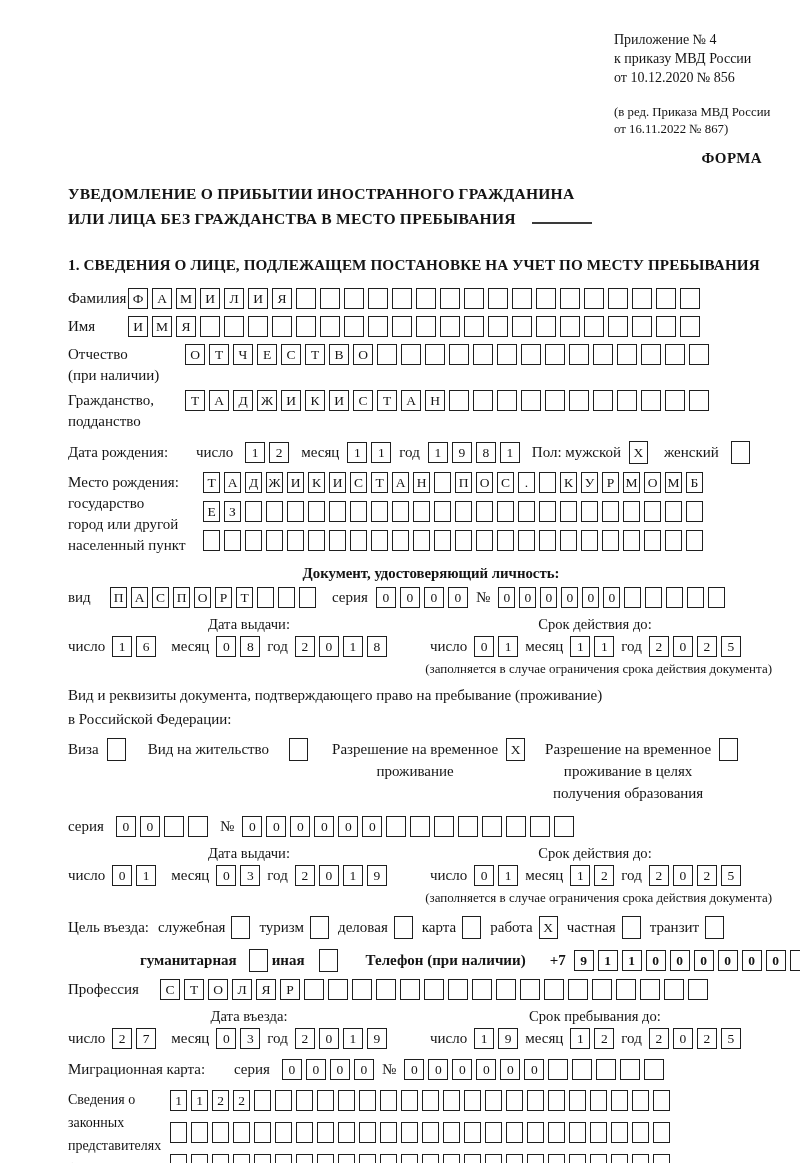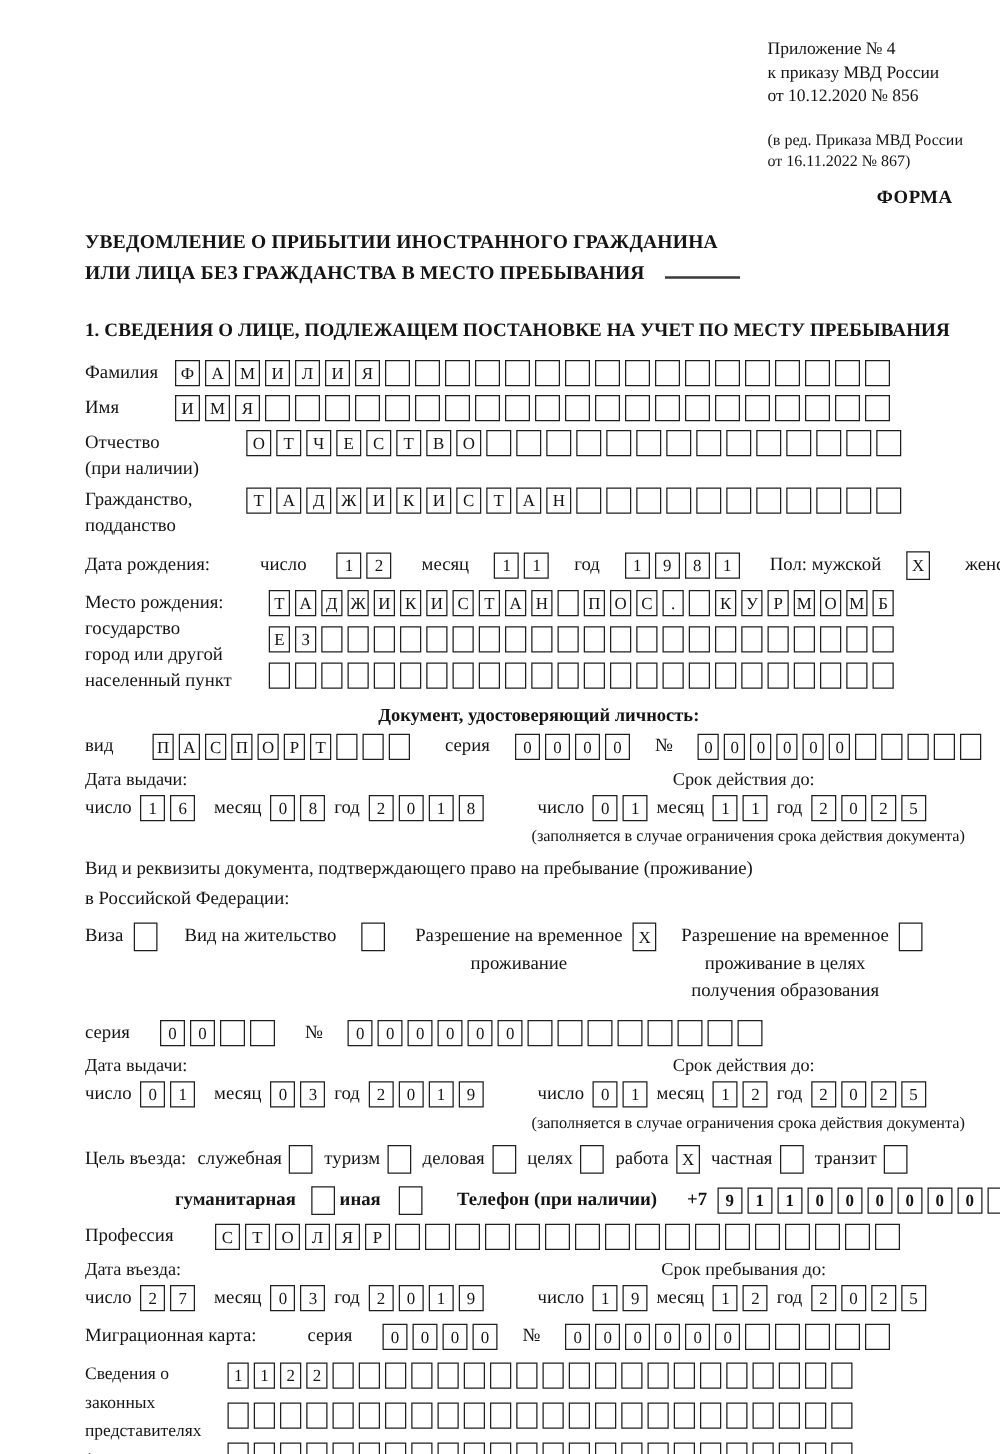--- a/index.html
+++ b/index.html
@@ -9,21 +9,21 @@
     font-family:"Liberation Serif","DejaVu Serif",serif; font-size:15px;
     padding:30px 6px 20px 68px; position:relative;
   }
   .appendix { width:182px; margin-left:546px; line-height:19px; font-size:14px; }
   .appendix .rev { margin-top:17px; font-size:12.8px; line-height:17px; }
   .forma { text-align:right; font-weight:bold; font-size:15px; margin:12px 32px 0 0; letter-spacing:.4px; }
   .title { text-align:left; font-weight:bold; font-size:15.6px; line-height:25px; margin-top:14px; letter-spacing:.2px; }
   .title-underline { display:inline-block; width:60px; border-bottom:2.2px solid #3a3a3a; margin-left:16px; height:12px; }
   .sec-head { font-weight:bold; font-size:15.2px; margin-top:25px; letter-spacing:.1px; }
 
-  .frow { display:flex; align-items:center; margin-top:7px;gap:12px; }
+  .frow { display:flex; align-items:center; margin-top:7px; }
   .frow.top { align-items:flex-start; }
   .lbl { flex:none; }
   .lbl-stack { flex:none; line-height:21px; }
   .cells { display:inline-flex; gap:4px; flex:none; }
   .cell {
     flex:none; width:20px; height:21px; border:1.5px solid #1f1f1f;
     display:inline-flex; align-items:center; justify-content:center;
     font-size:13.5px; background:#fff;
   }
   .tight .cell, .cell.tight { width:17px; }
@@ -31,21 +31,21 @@
 
   .w60 { width:60px; } .w117 { width:117px; } .w135 { width:135px; }
   .gap8 { margin-left:8px; } .gap12 { margin-left:12px; } .gap16 { margin-left:16px; }
 
   .place-rows .cells { display:flex; margin-top:0; }
   .place-rows .cells + .cells { margin-top:8px; }
 
   .center-bold { text-align:center; font-weight:bold; margin-top:9px; font-size:14.8px; }
 
   .date-heads { display:flex; margin-top:8px; font-size:14.6px; }
-  .date-heads .dh-left { width:362px; text-align:left; }
+  .date-heads .dh-left { width:362px; text-align:center; }
   .date-heads .dh-right { width:330px; text-align:center; }
   .date-row { display:flex; align-items:center; margin-top:3px; }
   .dgroup { display:flex; align-items:center; gap:7px; }
   .dgroup.left { width:362px; }
   .note { text-align:right; font-size:13px; margin-top:4px; padding-right:22px; }
 
   .opt-row { display:flex; align-items:flex-start; margin-top:10px; }
   .opt { display:flex; align-items:flex-start; gap:8px; }
   .opt .olbl { line-height:23px; }
   .opt-lines { text-align:center; line-height:22px; }
@@ -512,21 +512,21 @@
       </span>
     <span class="p-item">
         <span>туризм</span>
         <span class="cell chk"></span>
       </span>
     <span class="p-item">
         <span>деловая</span>
         <span class="cell chk"></span>
       </span>
     <span class="p-item">
-        <span>целях</span>
+        <span>карта</span>
         <span class="cell chk"></span>
       </span>
     <span class="p-item">
         <span>работа</span>
         <span class="cell chk">X</span>
       </span>
     <span class="p-item">
         <span>частная</span>
         <span class="cell chk"></span>
       </span>

